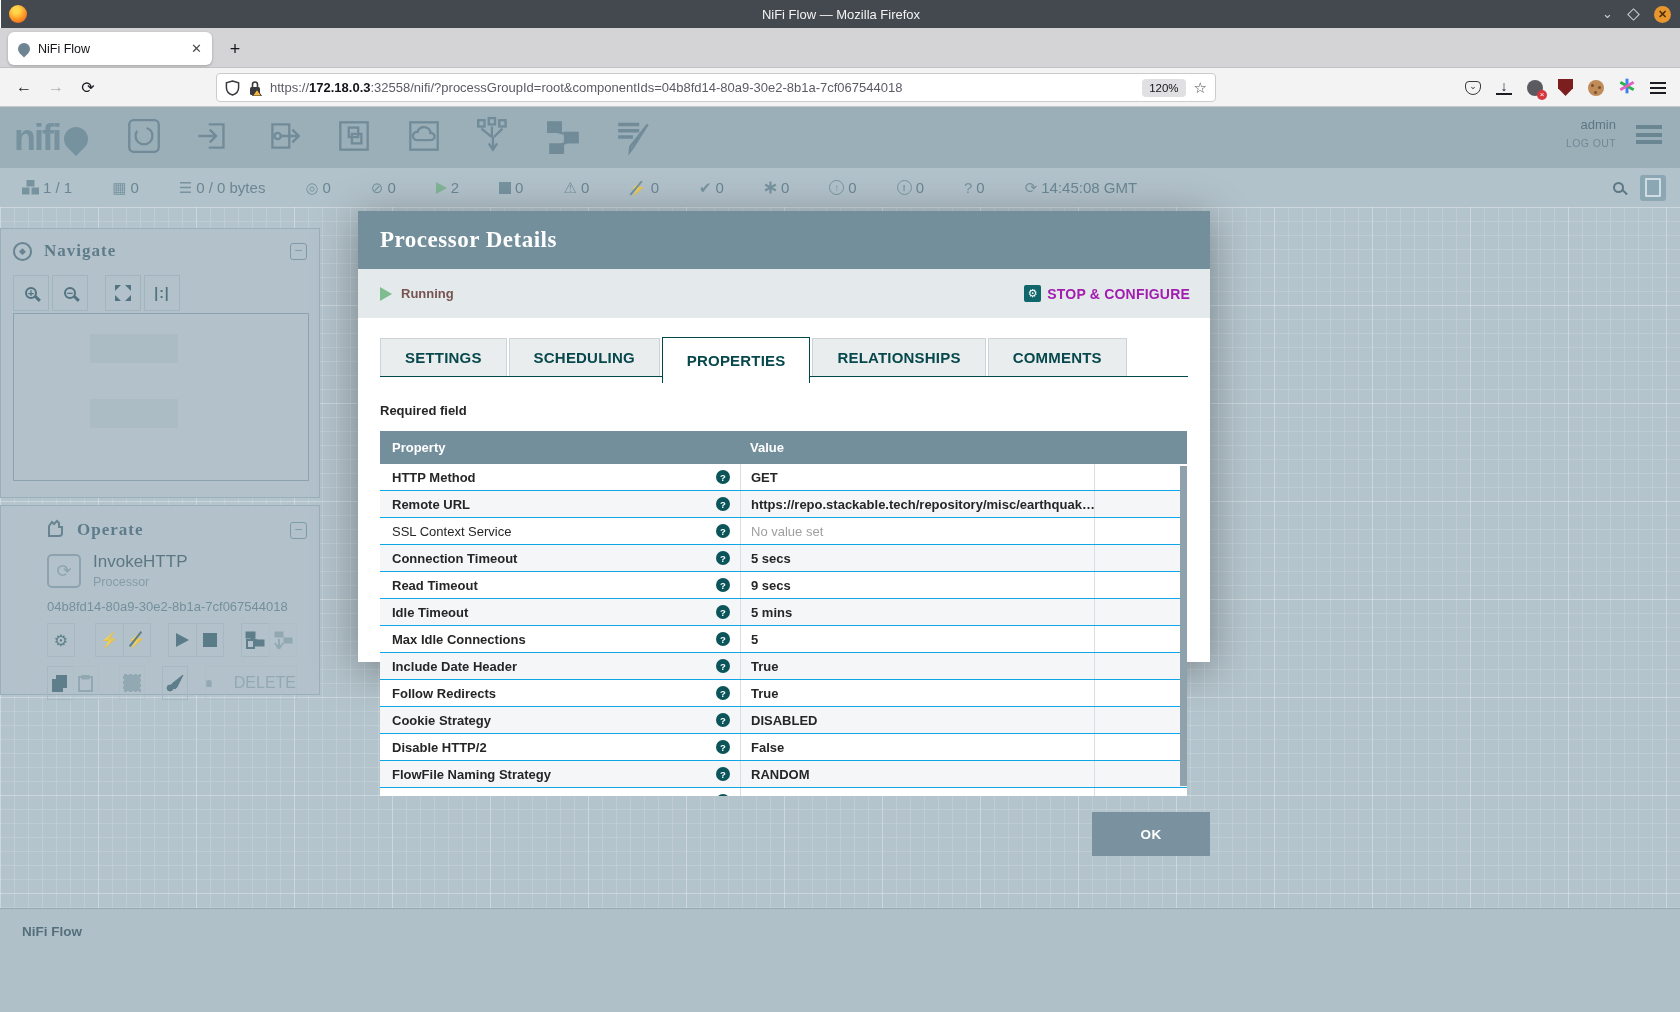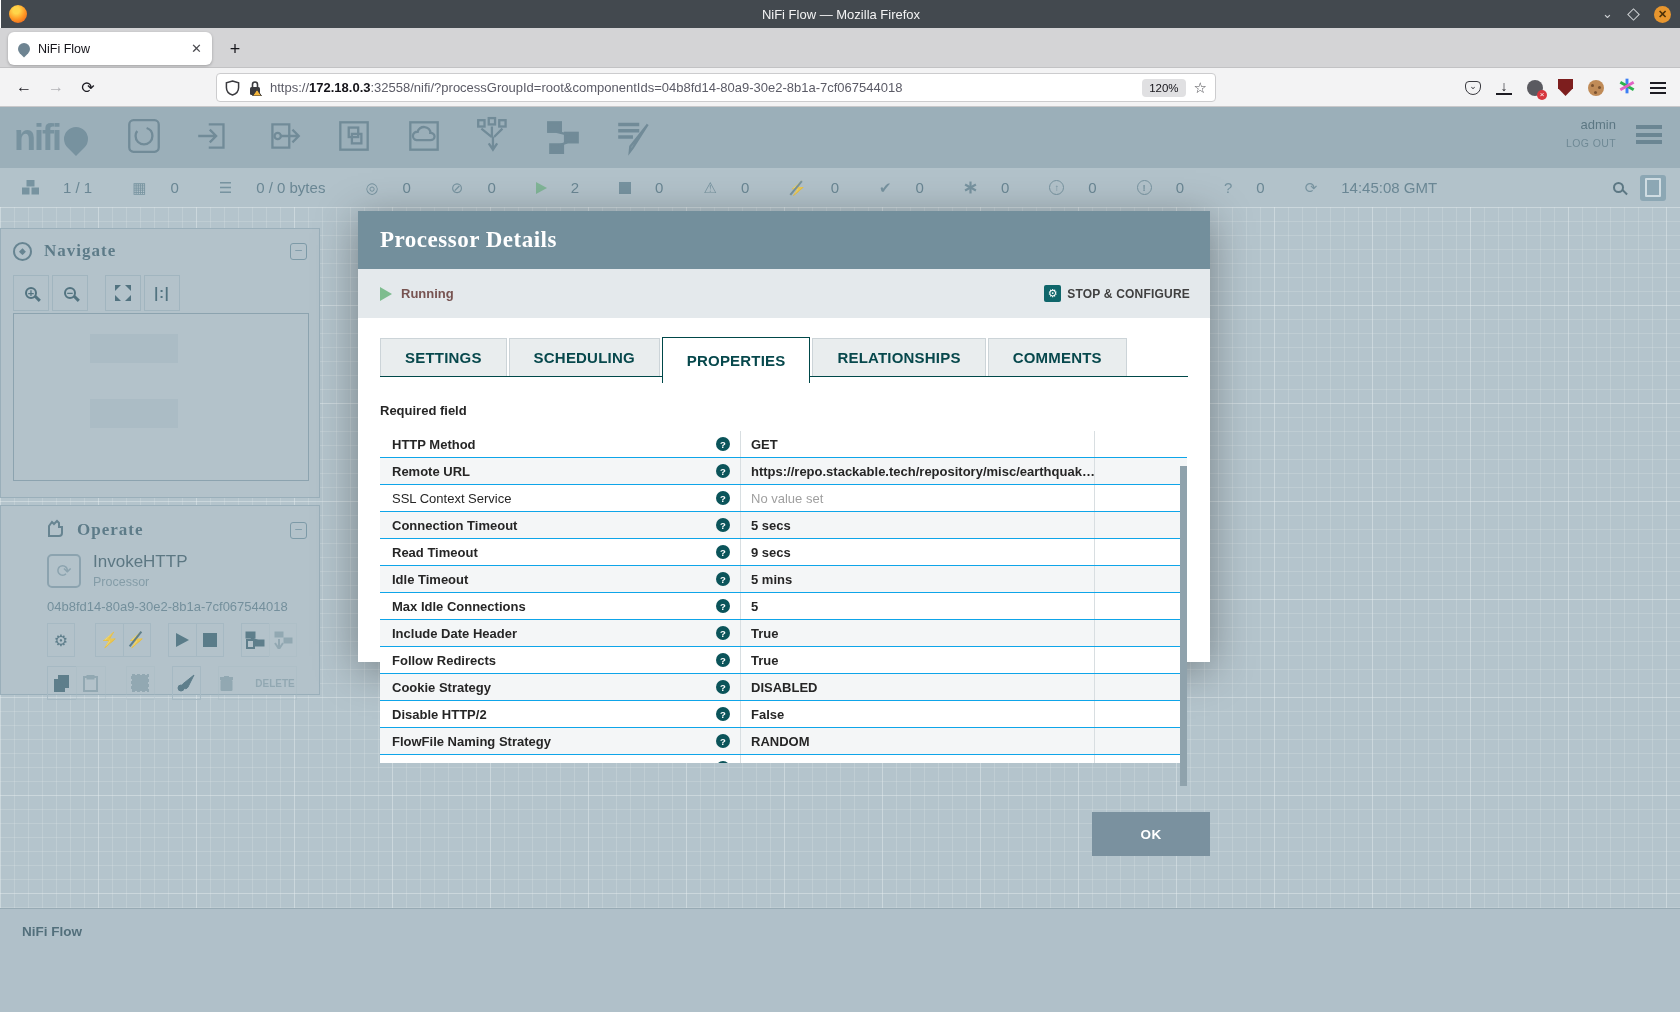--- a/index.html
+++ b/index.html
@@ -51,21 +51,21 @@
   .nifi-logo .bigdrop { width:24px; height:24px; background:#62808e; border-radius:50% 50% 50% 0; transform:rotate(-45deg); margin-bottom:2px; }
   .ctool { display:flex; margin-left:36px; gap:30px; }
   .ctool svg { stroke:#567482; fill:none; stroke-width:2.2; opacity:.95; }
   .nifi-user { position:absolute; right:64px; top:10px; text-align:right; }
   .nifi-user .u { font-size:13px; color:#3c5b67; }
   .nifi-user .lo { font-size:10.5px; color:#567480; letter-spacing:.4px; margin-top:5px; }
   .nifi-menu { position:absolute; right:18px; top:18px; width:26px; height:19px; border-top:4px solid #51707d; border-bottom:4px solid #51707d; }
   .nifi-menu::after { content:''; display:block; margin-top:3.5px; height:4px; background:#51707d; }
 
   .nifi-status { position:absolute; left:0; top:61px; width:1680px; height:39px; background:#b3c2c9; display:flex; align-items:center; padding-left:22px; gap:40px; }
-  .sitem { display:flex; align-items:center; gap:24px; color:#4f707e; font-size:15px; white-space:nowrap; }
+  .sitem { display:flex; align-items:center; gap:4px; color:#4f707e; font-size:15px; white-space:nowrap; }
   .sic { font-size:15px; color:#62828f; display:inline-flex; align-items:center; justify-content:center; }
   .sic svg { stroke:#62828f; fill:#62828f; }
   .tri-green { width:0; height:0; border-left:11px solid #6fb183; border-top:6.5px solid transparent; border-bottom:6.5px solid transparent; }
   .sq { width:12px; height:12px; background:#62828f; }
   .circ-ic { width:15px; height:15px; border:1.6px solid #62828f; border-radius:50%; font-size:9.5px; color:#62828f; display:flex; align-items:center; justify-content:center; font-weight:bold; }
   .bolt-slash { position:relative; font-size:14px; }
   .bolt-slash::after { content:''; position:absolute; left:-2px; top:7px; width:18px; height:1.8px; background:#62828f; transform:rotate(-50deg); }
   .status-right { position:absolute; right:14px; top:0; height:39px; display:flex; align-items:center; gap:16px; }
   .mag { width:11px; height:11px; border:2.4px solid #3c5b67; border-radius:50%; position:relative; }
   .mag::after { content:''; position:absolute; width:7px; height:2.4px; background:#3c5b67; right:-6px; bottom:-2px; transform:rotate(45deg); }
@@ -97,39 +97,39 @@
   .op-card { padding:0 14px; }
   .proc-ic { width:34px; height:34px; border:2px solid #7f98a4; border-radius:5px; color:#7f98a4; font-size:18px; display:flex; align-items:center; justify-content:center; }
   .op-name { font-size:17px; color:#3c5a66; }
   .op-type { font-size:12.5px; color:#748e99; margin-top:3px; }
   .op-id { font-size:13px; color:#5d7c89; margin-top:10px; white-space:nowrap; }
   .ob-row { display:flex; margin-top:9px; }
   .ob { width:34px; height:34px; border:1px solid #a3b6bf; display:flex; align-items:center; justify-content:center; color:#3f6472; font-size:16px; margin-right:8px; }
   .ob svg { stroke:#3f6472; fill:#3f6472; }
   .ob.dim { opacity:.38; }
   .ob.pair { margin-right:0; border-right:none; }
-  .ob.wide { width:92px; font-size:10px; gap:22px; color:#3f6472;font-weight:bold; }
+  .ob.wide { width:92px; font-size:16px; gap:22px; color:#3f6472; }
   .obolt { position:relative; font-size:15px; }
   .obolt.slash::after { content:''; position:absolute; left:-2px; top:7px; width:19px; height:2px; background:#3f6472; transform:rotate(-52deg); }
   .tri-dark { width:0; height:0; border-left:13px solid #39626f; border-top:7.5px solid transparent; border-bottom:7.5px solid transparent; }
   .sq-dark { width:14px; height:14px; background:#39626f; }
 
   .breadcrumb-bar { position:absolute; left:0; top:701px; width:1680px; height:104px; background:#b1c0c8; border-top:1px solid rgba(90,115,128,.4); padding:13px 22px; }
   .breadcrumb { font-size:13.5px; font-weight:bold; color:#2f4f5c; }
 
   
   .dialog { position:absolute; left:358px; top:211px; width:852px; height:451px; background:#fff; z-index:20; box-shadow:0 8px 40px rgba(0,0,0,.35); }
   .dlg-head { height:58px; background:#738f9c; display:flex; align-items:center; padding-left:22px; }
   .dlg-title { font-family:"Liberation Serif",serif; font-size:23px; font-weight:bold; color:#fff; letter-spacing:.5px; }
   .dlg-status { height:49px; background:#e4e9ec; display:flex; align-items:center; padding:0 20px 0 22px; }
   .run-tri { width:0; height:0; border-left:12px solid #7ebd8f; border-top:7px solid transparent; border-bottom:7px solid transparent; margin-right:9px; }
   .run-txt { font-size:13px; font-weight:bold; color:#775351; }
   .stopcfg { margin-left:auto; display:flex; align-items:center; gap:6px; }
   .stopcfg .gic { width:17px; height:17px; background:#0f666b; border-radius:2px; color:#fff; font-size:11px; display:flex; align-items:center; justify-content:center; }
-  .stopcfg .lbl { font-size:12px; font-weight:bold; color:#404040; letter-spacing:.2px; }
+  .stopcfg .lbl { font-size:14px; font-weight:bold; color:#a21caf; letter-spacing:.2px; }
   .dlg-body { position:relative; padding:0 22px; height:526px; }
 
   .tabbar { display:flex; align-items:flex-end; margin-top:12px; border-bottom:1px solid #004849; height:47px; }
   .tab { height:38px; background:#e9edee; border:1px solid #ccd4d8; border-bottom:none; margin-right:2px; display:flex; align-items:center; justify-content:center; padding:0 24px; font-size:15px; font-weight:bold; color:#07484c; letter-spacing:.2px; }
   .tab.active { height:46px; background:#fff; border:1px solid #004849; border-bottom:none; margin-bottom:-7px; position:relative; z-index:2; }
 
   .req-note { margin-top:26px; font-size:13px; font-weight:bold; color:#262626; }
 
   .ptable { margin-top:13px; width:807px; position:relative; }
   .thead { display:grid; grid-template-columns:360px 354px 86px 7px; background:#738f9c; height:33px; align-items:center; color:#fff; font-size:13px; font-weight:bold; }
@@ -479,20 +479,26 @@
   <div class="dlg-body">
     <div class="tabbar">
         <div class="tab">SETTINGS</div>
         <div class="tab">SCHEDULING</div>
         <div class="tab active">PROPERTIES</div>
         <div class="tab">RELATIONSHIPS</div>
         <div class="tab">COMMENTS</div>
       </div>
     <div class="req-note">Required field</div>
     <div class="ptable">
+      <div class="thead">
+        <span class="c1">Property</span>
+        <span class="c2">Value</span>
+        <span></span>
+          <span></span>
+      </div>
       <div>
           <div class="prow">
             <div class="pcell pc-prop">
               <span class="plabel">HTTP Method</span>
               <span class="qicon">?</span>
             </div>
             <div class="pcell pc-val">GET</div>
             <div class="pcell pc-sp"></div>
             <div></div>
           </div>

